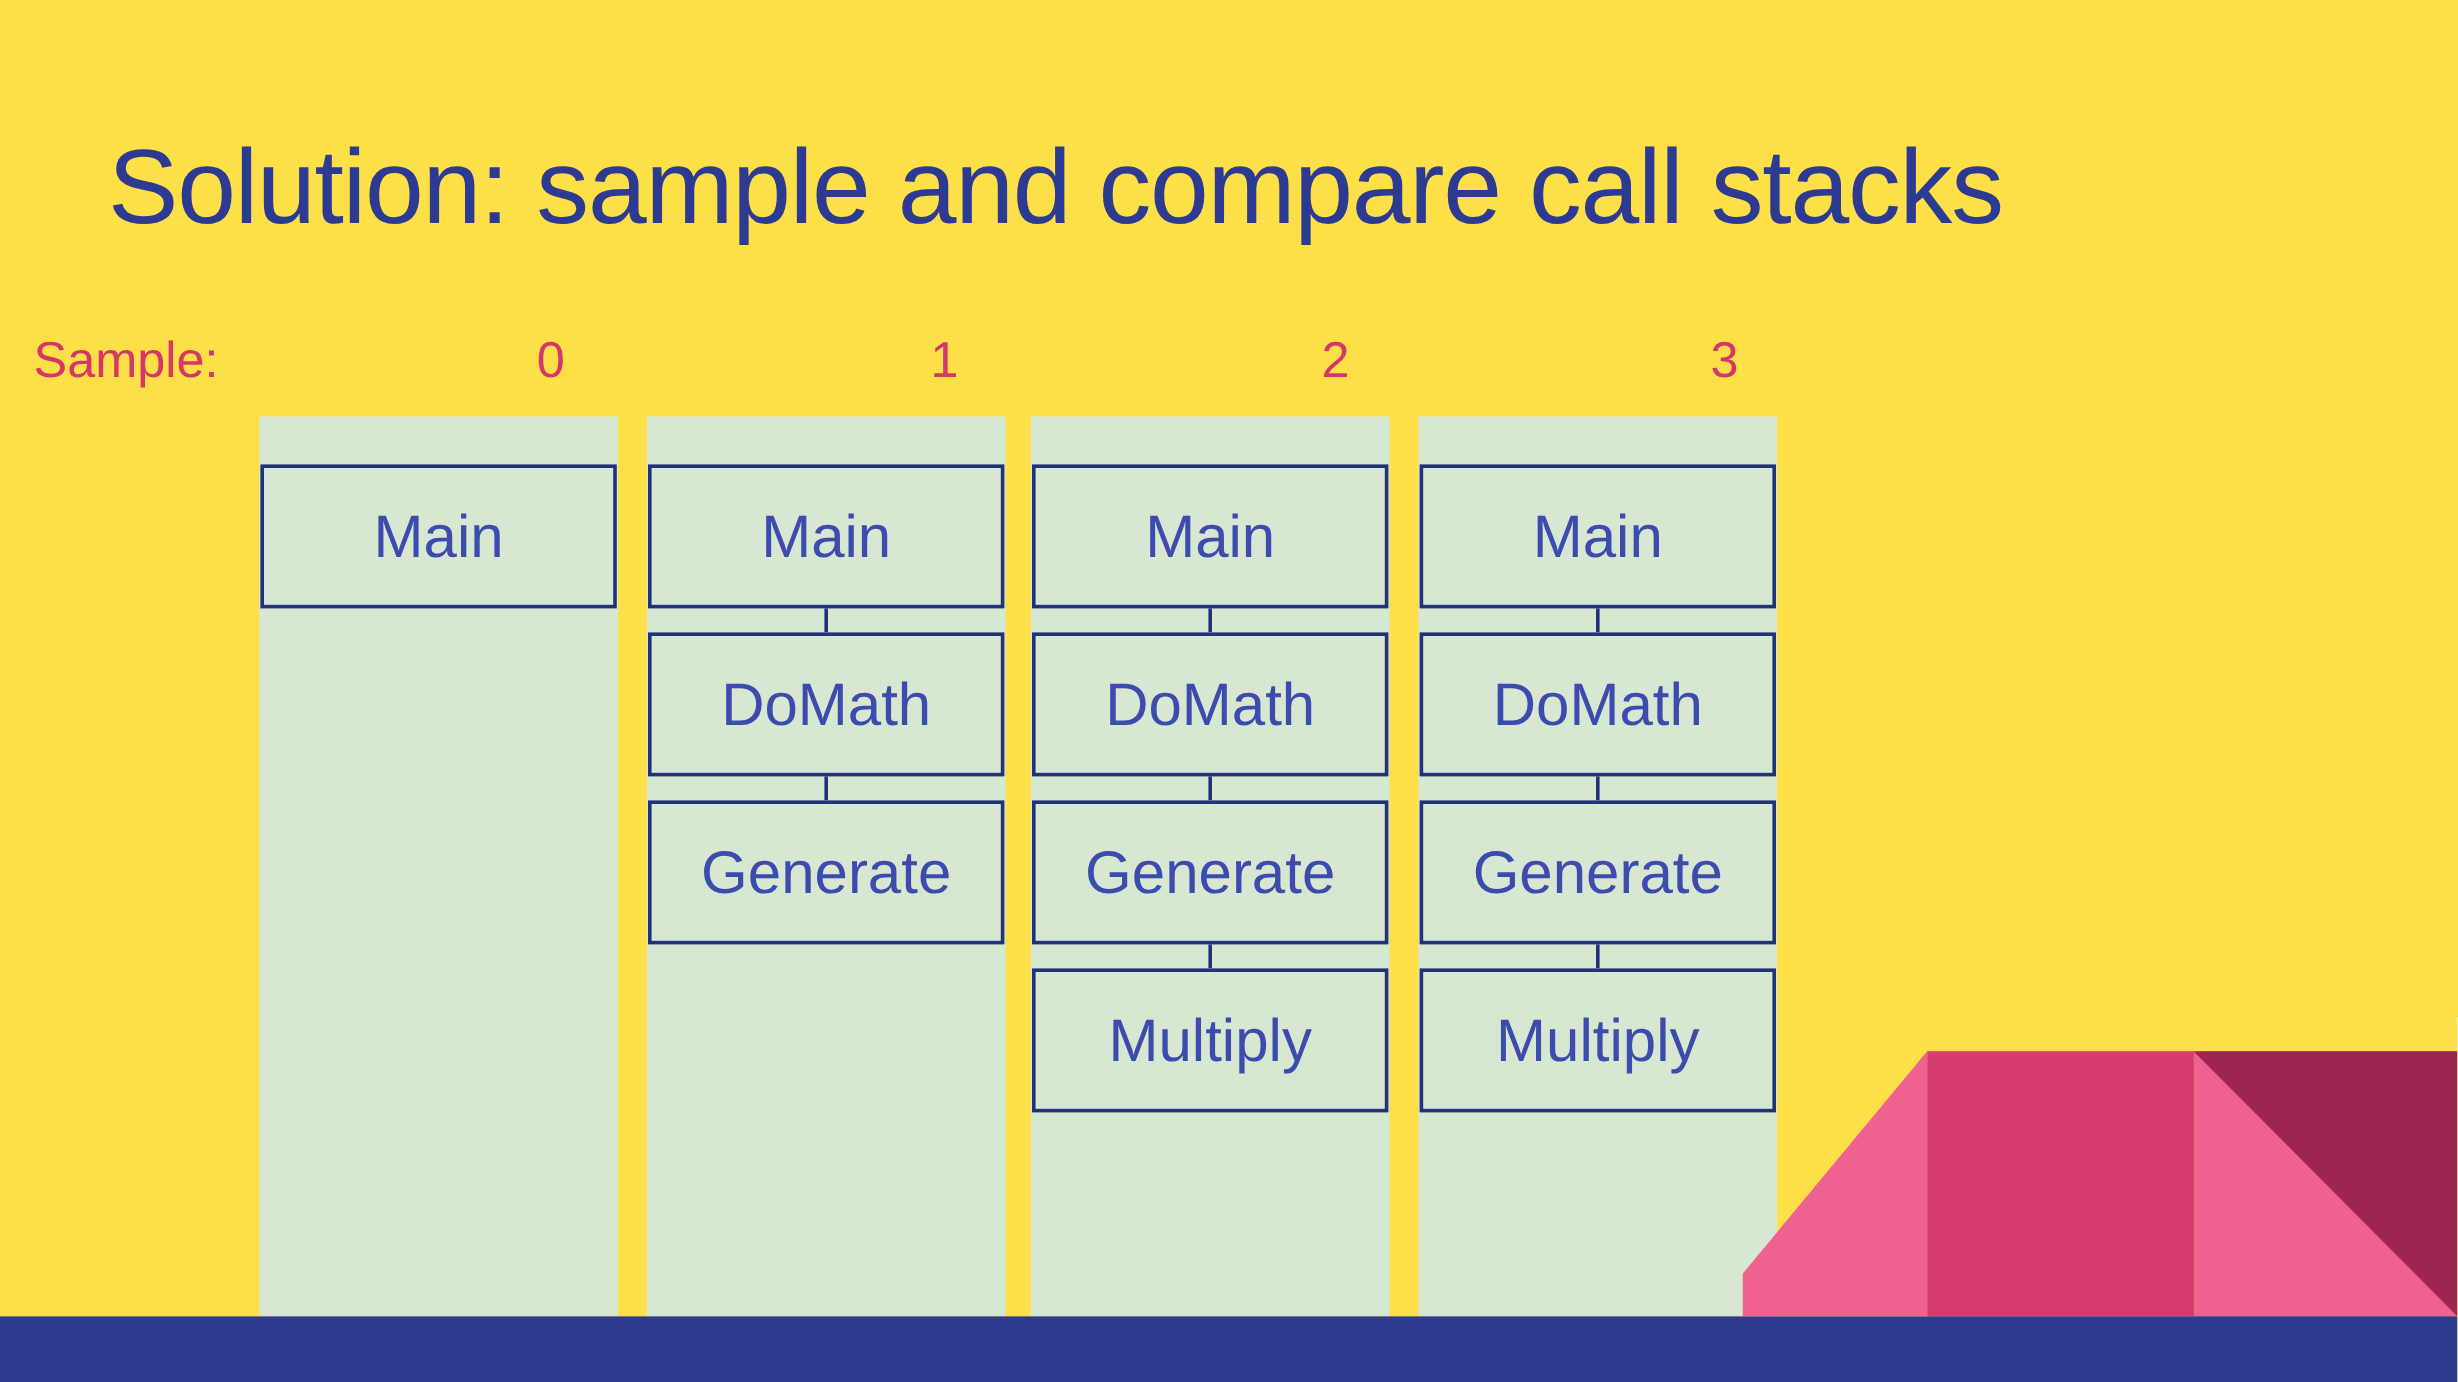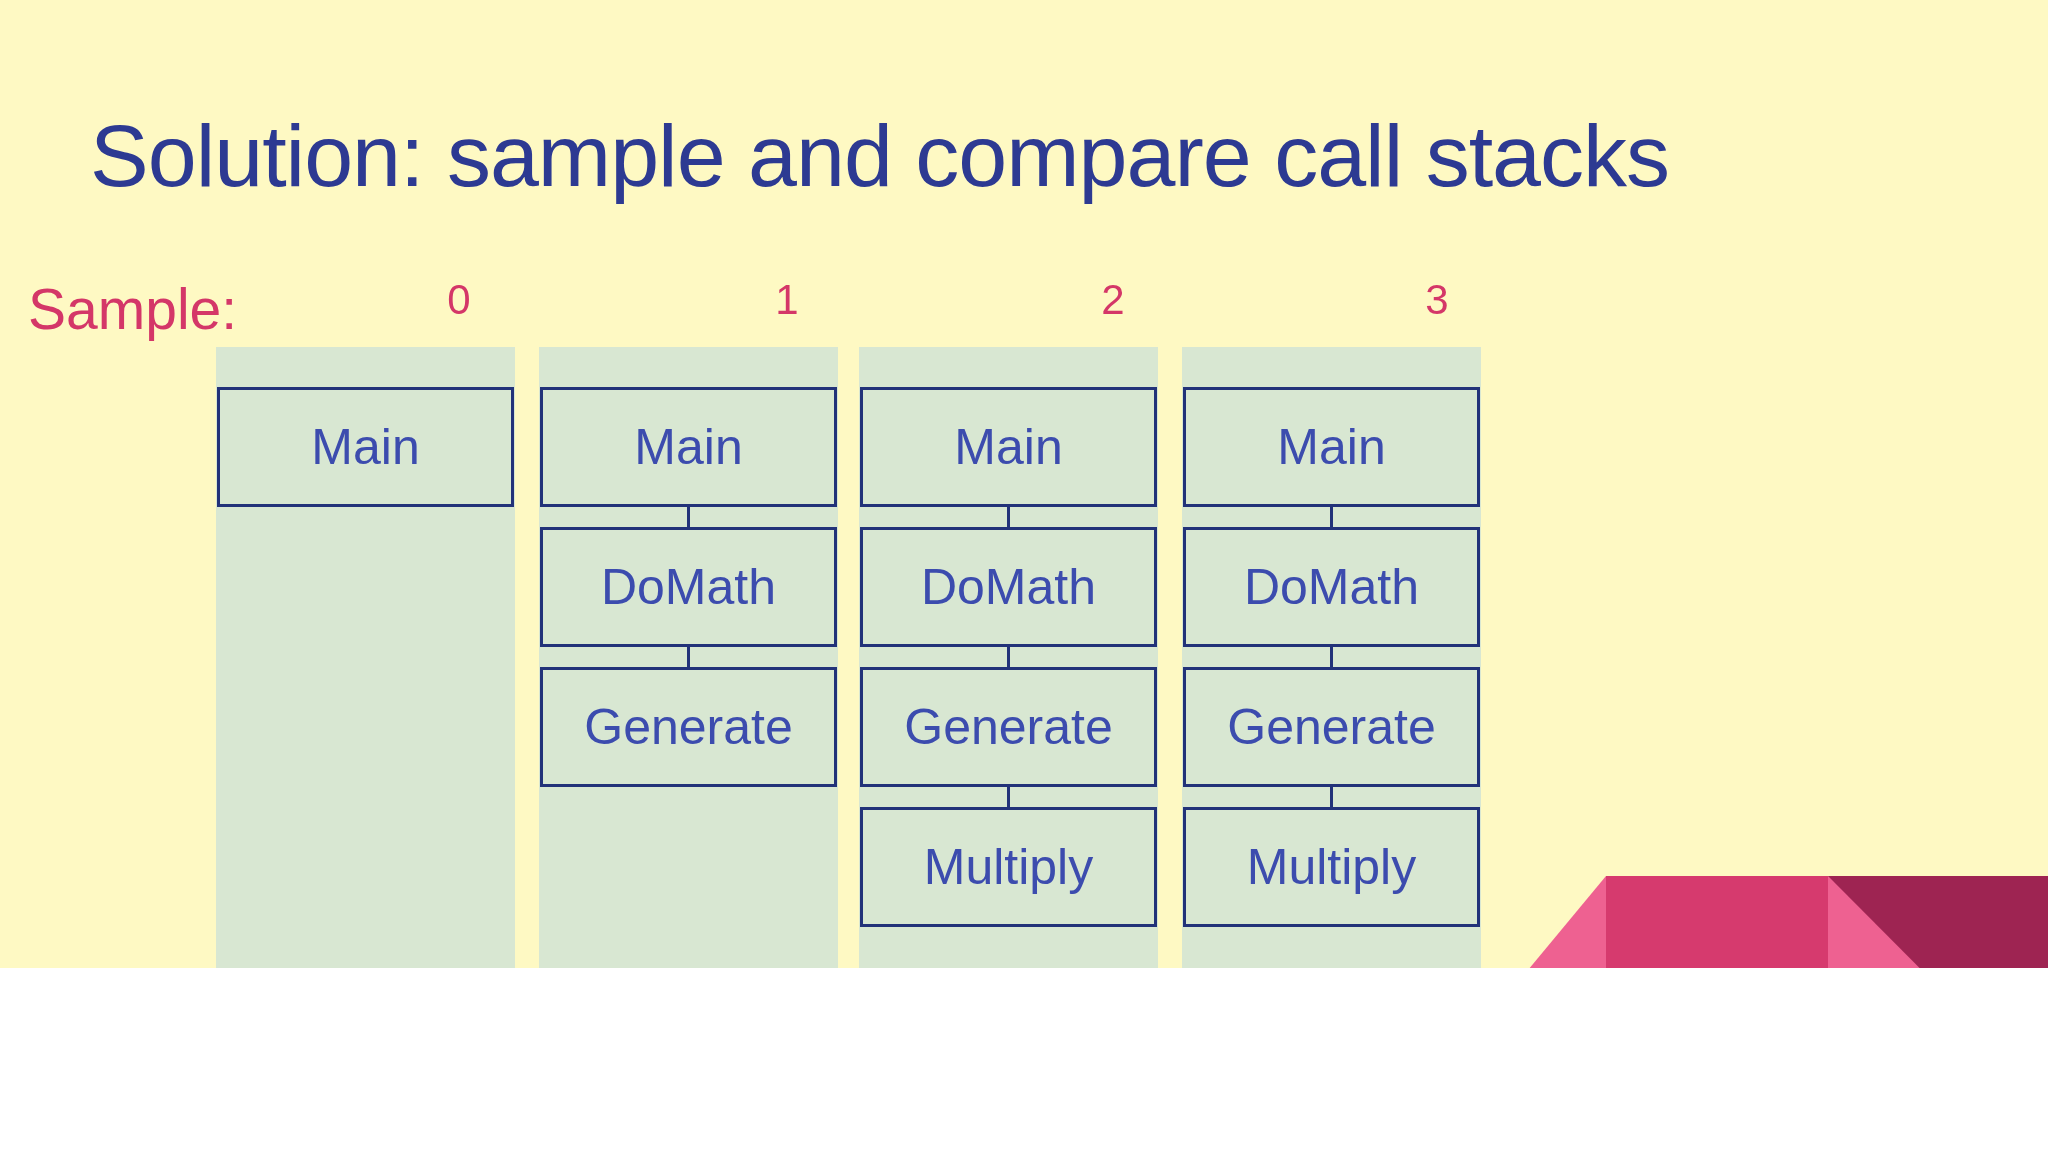--- a/index.html
+++ b/index.html
@@ -1,40 +1,40 @@
 <!DOCTYPE html>
 <html style="--title: #2d3a92; --accent-pink-text: #d43768; --stack-fill: #d8e7d2; --stack-border: #223279; --frame-text: #3c4cae; --footer-bar: #2c3b8e; --fold-light: #ee6191; --fold-mid: #d63a6e; --fold-dark: #9e2452;"><head>
 <meta charset="utf-8">
 <style>
   html, body { margin: 0; padding: 0; background: #ffffff; }
   .slide {
     position: relative;
     width: 2048px;
-    height: 968px;
+    height: 1152px;
     overflow: hidden;
-    background: #fef9c3;
+    background: #fde047;
     font-family: "Liberation Sans", sans-serif;
   }
   .slide-title {
     position: absolute;
     left: 90px;
     top: 112px;
     margin: 0;
     font-size: 88px;
     font-weight: 400;
     line-height: 1.0;
     letter-spacing: -1px;
     color: var(--title, #2d3a92);
     white-space: nowrap;
   }
   .sample-caption {
     position: absolute;
     left: 28px;
     top: 276px;
-    font-size: 57px;
+    font-size: 42px;
     color: var(--accent-pink-text, #d43768);
     white-space: nowrap;
   }
   .sample-number {
     position: absolute;
     top: 276px;
     transform: translateX(-50%);
     font-size: 42px;
     color: var(--accent-pink-text, #d43768);
   }

